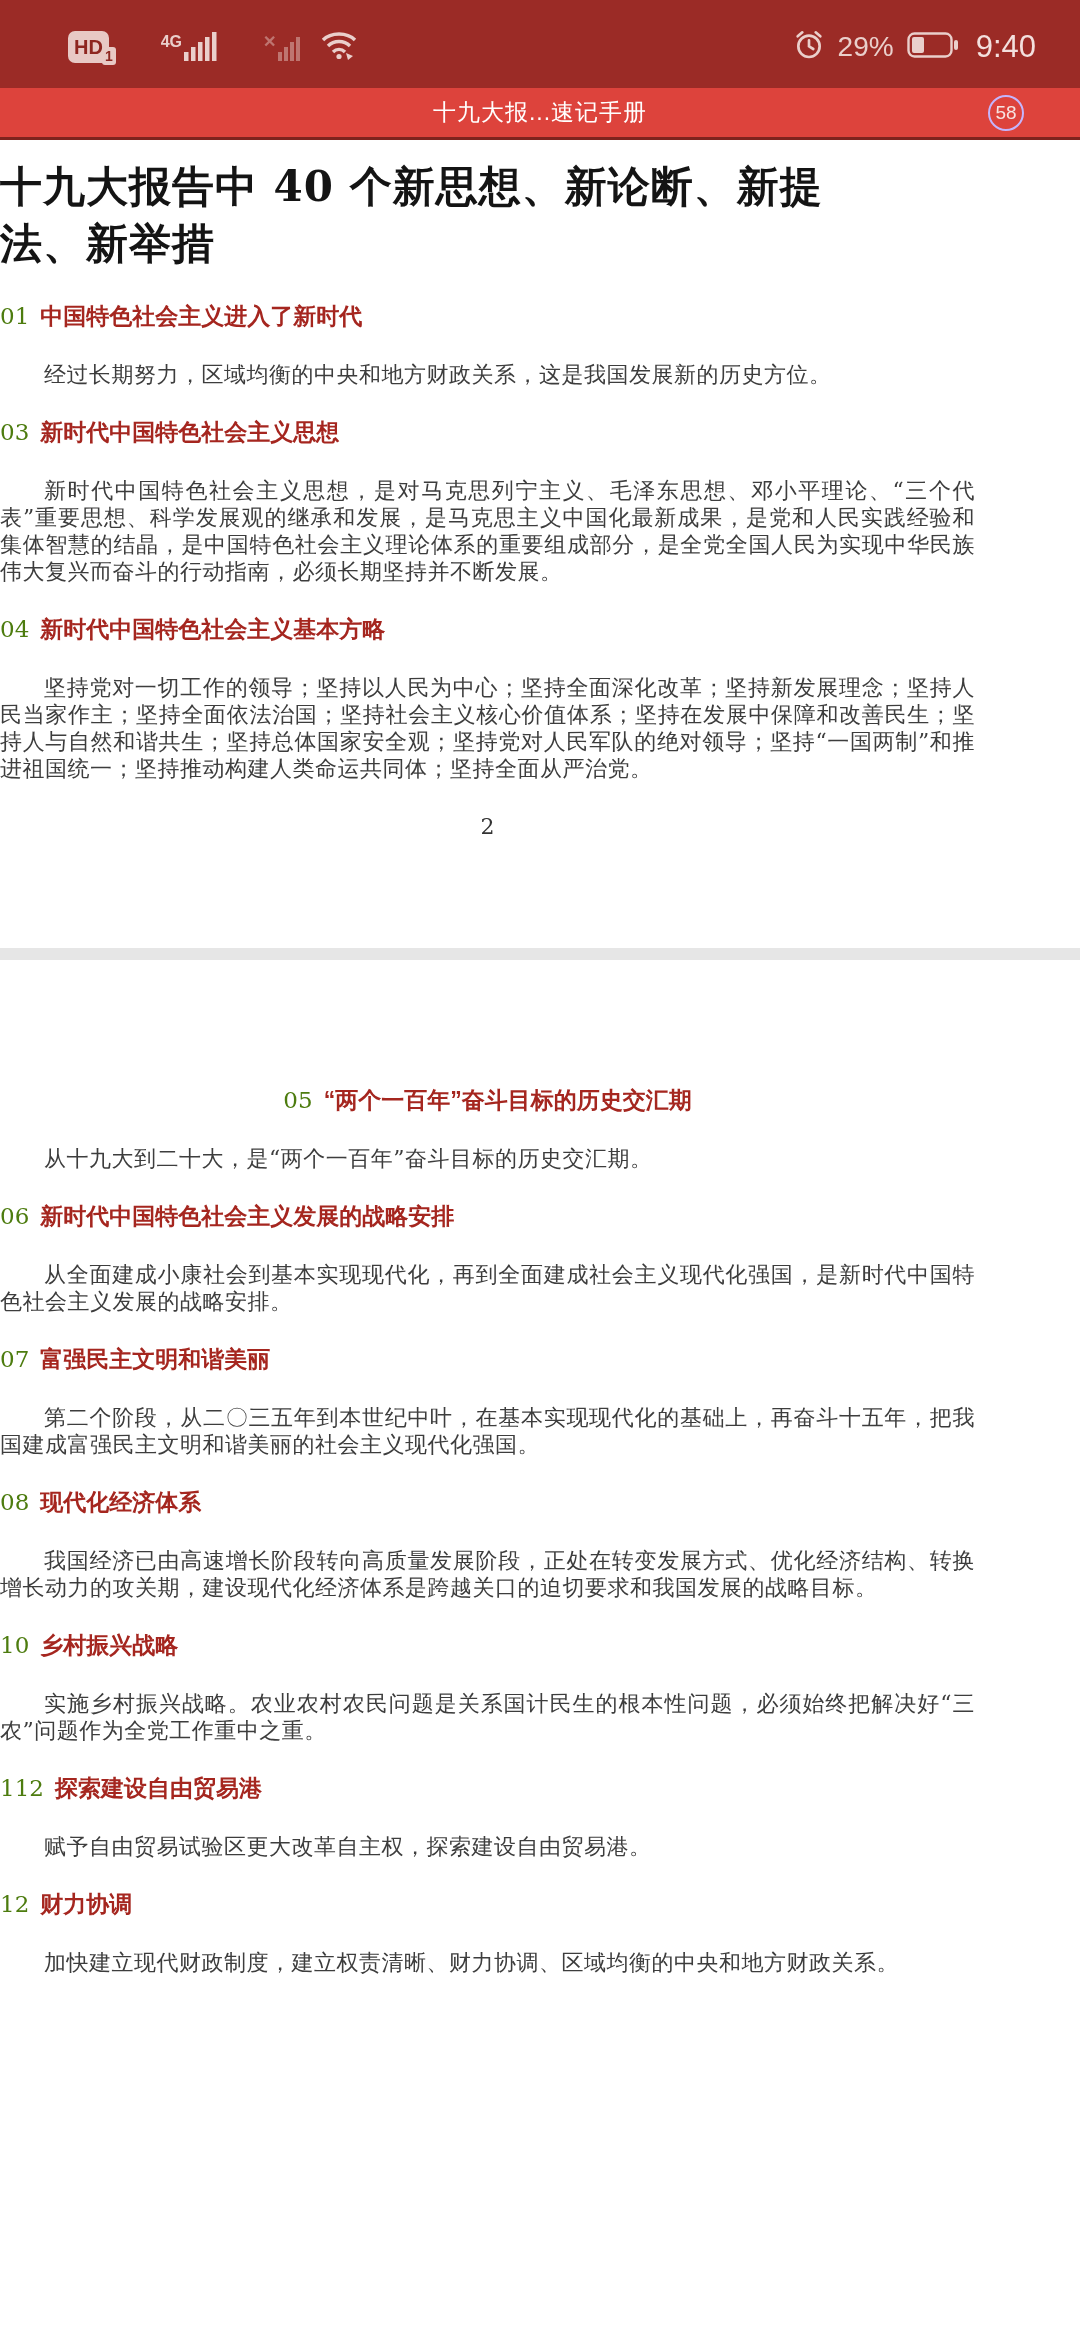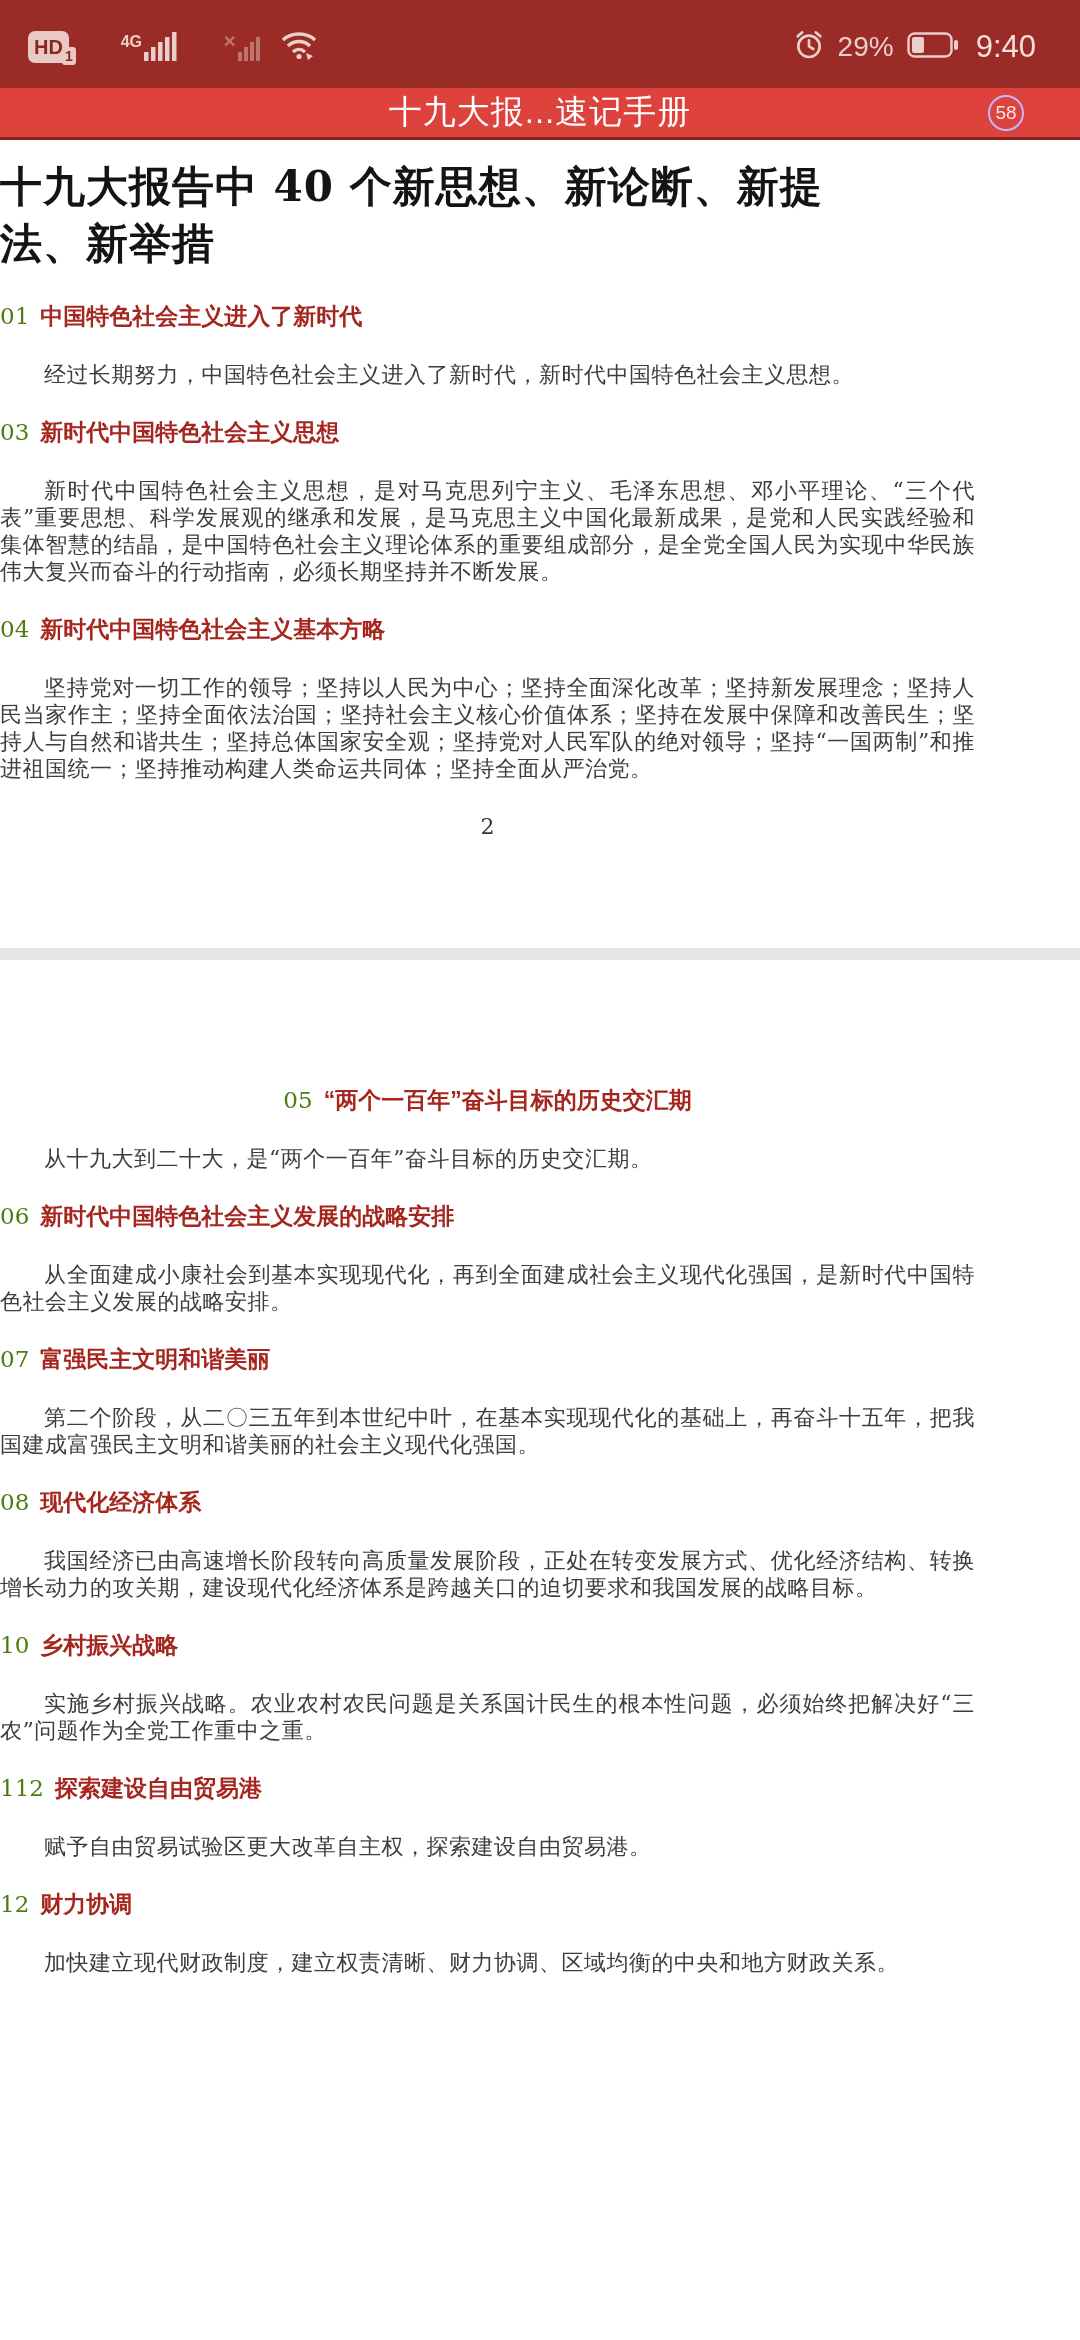--- a/index.html
+++ b/index.html
@@ -6,21 +6,21 @@
   html,body { width:1080px; }
   body {
     height:2340px; overflow:hidden; background:#ffffff;
     font-family:"DejaVu Serif","Liberation Serif",serif;
   }
 
   
   .status-bar {
     height:88px; background:#9b2b26; color:#eacfcb;
     display:flex; align-items:center; justify-content:space-between;
-    padding:6px 44px 0 28px;
+    padding:6px 44px 0 68px;
   }
   .sb-group { display:flex; align-items:center; gap:13px; }
   .hd-wrap { display:flex; align-items:flex-end; }
   .hd-badge {
     background:#e8c9c5; color:#8e2620; font-family:"Liberation Sans",sans-serif;
     font-weight:bold; font-size:20px; line-height:1; border-radius:7px; padding:6px 6px;
   }
   .hd-sub {
     background:#e8c9c5; color:#8e2620; font-family:"Liberation Sans",sans-serif;
     font-weight:bold; font-size:14px; line-height:1; border-radius:3px;
@@ -36,21 +36,21 @@
   .sb-batt-text { font-size:28px; color:#eacfcb; }
   .sb-time { font-size:31px; color:#f3e0de; margin-left:4px; }
   svg .st { stroke:currentColor; fill:none; }
 
   
   .title-bar {
     height:52px; background:#dd433c; border-bottom:3px solid #7e231e;
     position:relative; display:flex; align-items:center; justify-content:center;
   }
   .tb-title {
-    color:#ffffff; font-size:33px; letter-spacing:1px;
+    color:#ffffff; font-size:23px; letter-spacing:1px;
     font-family:"Liberation Sans","DejaVu Sans",sans-serif;
   }
   .tb-badge {
     position:absolute; right:56px; top:50%; transform:translateY(-50%);
     width:36px; height:36px; border:2px solid #c4b5fd; border-radius:50%;
     color:#f6e4e2; font-size:19px; font-family:"Liberation Sans",sans-serif;
     display:flex; align-items:center; justify-content:center;
   }
 
   
@@ -147,21 +147,21 @@
   <span class="tb-badge">58</span>
 </div>
 
 <div class="doc">
 
   <div class="page page-2">
     <h1 class="doc-title">十九大报告中 40 个新思想、新论断、新提法、新举措</h1>
 
     <div class="sec">
       <h3 class="sec-heading"><span class="sec-num">01</span><span>中国特色社会主义进入了新时代</span></h3>
-      <p class="sec-body">经过长期努力，中国特色社会主义进入了新时代，新时代中国特色社会主义思想。</p>
+      <p class="sec-body">经过长期努力，区域均衡的中央和地方财政关系，这是我国发展新的历史方位。</p>
     </div>
 
 
     <div class="sec">
       <h3 class="sec-heading"><span class="sec-num">03</span><span>新时代中国特色社会主义思想</span></h3>
       <p class="sec-body">新时代中国特色社会主义思想，是对马克思列宁主义、毛泽东思想、邓小平理论、“三个代表”重要思想、科学发展观的继承和发展，是马克思主义中国化最新成果，是党和人民实践经验和集体智慧的结晶，是中国特色社会主义理论体系的重要组成部分，是全党全国人民为实现中华民族伟大复兴而奋斗的行动指南，必须长期坚持并不断发展。</p>
     </div>
 
     <div class="sec">
       <h3 class="sec-heading"><span class="sec-num">04</span><span>新时代中国特色社会主义基本方略</span></h3>

